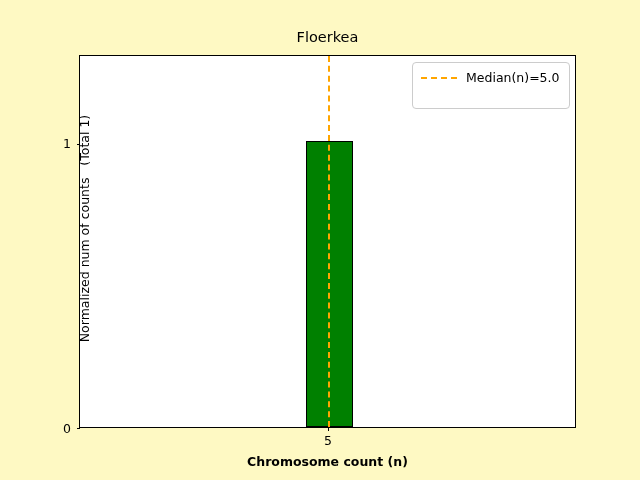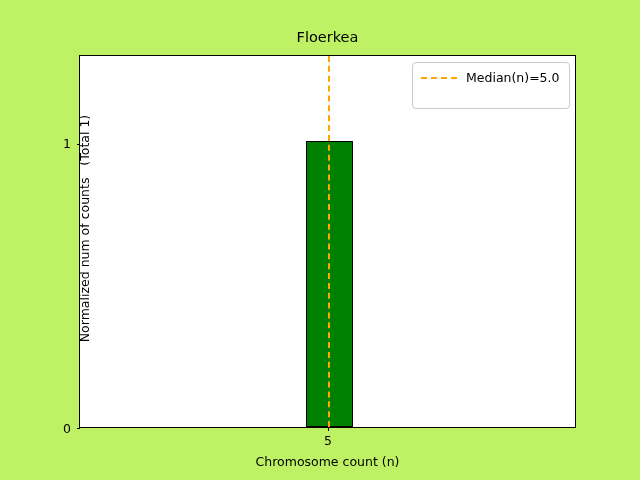--- a/index.html
+++ b/index.html
@@ -13,21 +13,21 @@
     font-family: "DejaVu Sans", sans-serif;
     position: relative;
     overflow: hidden;
   }
 
   #figure {
     position: absolute;
     left: 0; top: 0;
     width: 640px;
     height: 480px;
-    background: #bef264;
+    background: #fef9c3;
   }
 
   
   #chart-title {
     position: absolute;
     left: 79px;
     top: 28px;
     width: 497px;
     text-align: center;
     font-size: 14.5px;
@@ -112,20 +112,21 @@
   }
   #xlabel {
     position: absolute;
     left: 79px;
     top: 454px;
     width: 497px;
     text-align: center;
     font-size: 12.5px;
     color: #000000;
     white-space: nowrap;
+    font-weight: bold;
   }
 
   
   #legend {
     position: absolute;
     left: 412px;
     top: 62px;
     width: 158px;
     height: 47px;
     background: #ffffff;

